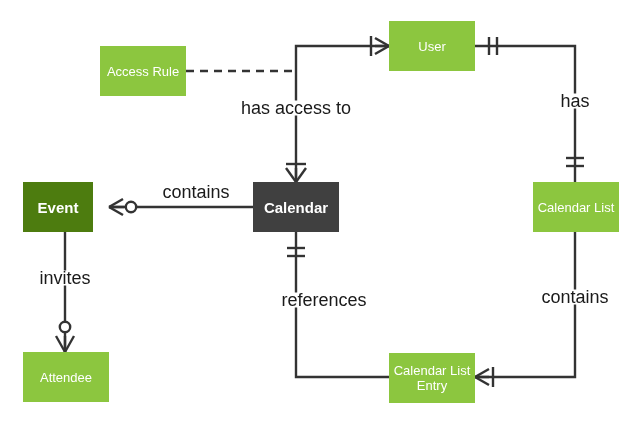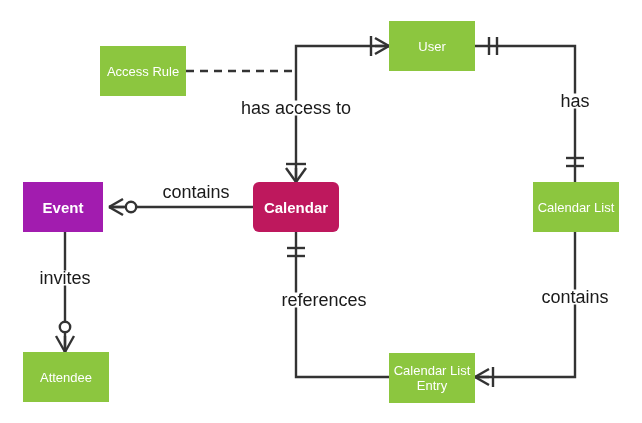--- a/index.html
+++ b/index.html
@@ -133,25 +133,25 @@
   </svg>
 
   <div class="entity-box" style="left:100px; top:46px; width:86px; height:50px; background:#8CC63F;">
     <span>Access Rule</span>
   </div>
 
   <div class="entity-box" style="left:389px; top:21px; width:86px; height:50px; background:#8CC63F;align-items:center;">
     <span>User</span>
   </div>
 
-  <div class="entity-box emphasis" style="left:23px; top:182px; width:80px; height:50px; background:#a21caf;">
+  <div class="entity-box emphasis" style="left:23px; top:182px; width:70px; height:50px; background:#4d7c0f;">
     <span>Event</span>
   </div>
 
-  <div class="entity-box emphasis" style="left:253px; top:182px; width:86px; height:50px; background:#be185d;border-radius:6px;">
+  <div class="entity-box emphasis" style="left:253px; top:182px; width:86px; height:50px; background:#404040;">
     <span>Calendar</span>
   </div>
 
   <div class="entity-box" style="left:533px; top:182px; width:86px; height:50px; background:#8CC63F;">
     <span>Calendar List</span>
   </div>
 
   <div class="entity-box" style="left:23px; top:352px; width:86px; height:50px; background:#8CC63F;">
     <span>Attendee</span>
   </div>

